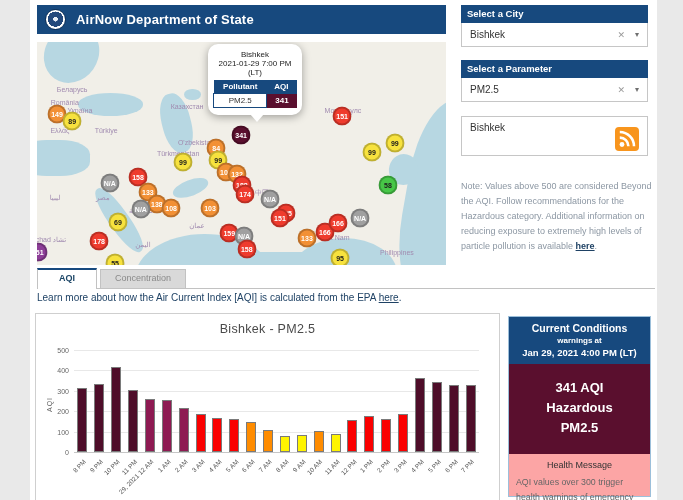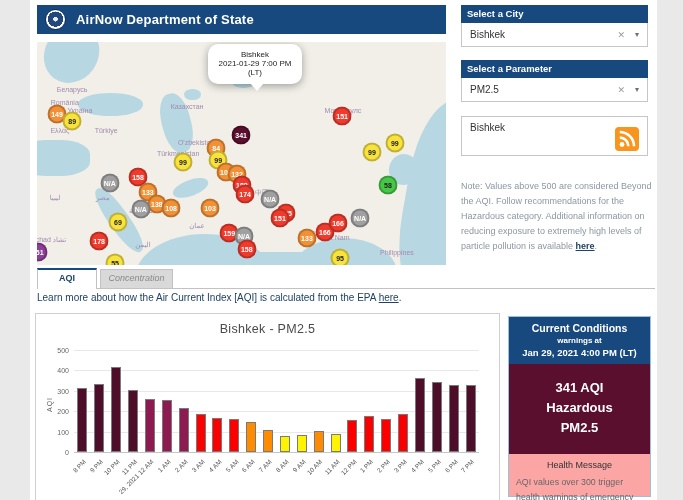--- a/index.html
+++ b/index.html
@@ -38,21 +38,21 @@
   .popup-td-pollutant { background:#fff; border:1px solid #17497E; font-size:8px; color:#333; padding:2px 0; width:54px; }
   .popup-td-aqi { background:#5A0F2E; color:#fff; font-size:8px; font-weight:bold; padding:2px 0; width:30px; }
   .popup-pointer { position:absolute; left:42px; bottom:-7px; width:0; height:0;
     border-left:7px solid transparent; border-right:7px solid transparent; border-top:8px solid #fff; }
 
   
   .tabs { position:absolute; left:7px; top:268px; width:618px; border-bottom:1px solid #C2C2C2;
     display:flex; align-items:flex-end; }
   .tab { height:19px; line-height:17px; text-align:center; font-size:9px; color:#8A8A8A;
     background:#D9D9D9; border:1px solid #C2C2C2; border-bottom:none; margin-right:3px; cursor:pointer; }
-  .tab-aqi { width:60px; } .tab-concentration { width:73px;font-style:italic; } .tab-historical { width:80px; }
+  .tab-aqi { width:60px; } .tab-concentration { width:86px; } .tab-historical { width:80px; }
   .tab.active { background:#fff; color:#1B4566; font-weight:bold;
     border-top:2px solid #17497E; margin-bottom:-1px; height:21px; }
 
   .learn { position:absolute; left:7px; top:292px; font-size:10px; color:#1E4164; }
   a.link { color:#1E4164; text-decoration:underline; cursor:pointer; }
   a.link.bold { font-weight:bold; }
 
   
   .chart-card { position:absolute; left:5px; top:313px; width:465px; height:200px;
     background:#fff; border:1px solid #CFCFCF; }
@@ -181,20 +181,32 @@
           <div class="aqi-marker" style="left: 66%; top: 87.9%; background: rgb(242, 144, 53); color: rgb(255, 255, 255);">133</div>
           <div class="aqi-marker" style="left: 70.4%; top: 85.2%; background: rgb(239, 59, 45); color: rgb(255, 255, 255);">166</div>
           <div class="aqi-marker" style="left: 73.6%; top: 81.2%; background: rgb(239, 59, 45); color: rgb(255, 255, 255);">166</div>
           <div class="aqi-marker" style="left: 74.1%; top: 96.9%; background: rgb(247, 226, 62); color: rgb(28, 28, 28);">95</div>
         </div>
 
       <div class="popup">
         <div class="popup-city">Bishkek</div>
         <div class="popup-dt">2021-01-29 7:00 PM</div>
         <div class="popup-tz">(LT)</div>
+        <table class="popup-table">
+          <tbody>
+              <tr>
+            <td class="popup-th">Pollutant</td>
+            <td class="popup-th">AQI</td>
+          </tr>
+          <tr>
+            <td class="popup-td-pollutant">PM2.5</td>
+            <td class="popup-td-aqi">341</td>
+          </tr>
+        </tbody>
+          </table>
         <div class="popup-pointer"></div>
       </div>
     </div>
 
     <div class="tabs">
       <div class="tab tab-aqi active">AQI</div>
       <div class="tab tab-concentration">Concentration</div>
     </div>
 
     <p class="learn"><span>Learn more about how the Air Current Index [AQI] is calculated from the EPA </span><a class="link">here</a><span>.</span></p>

